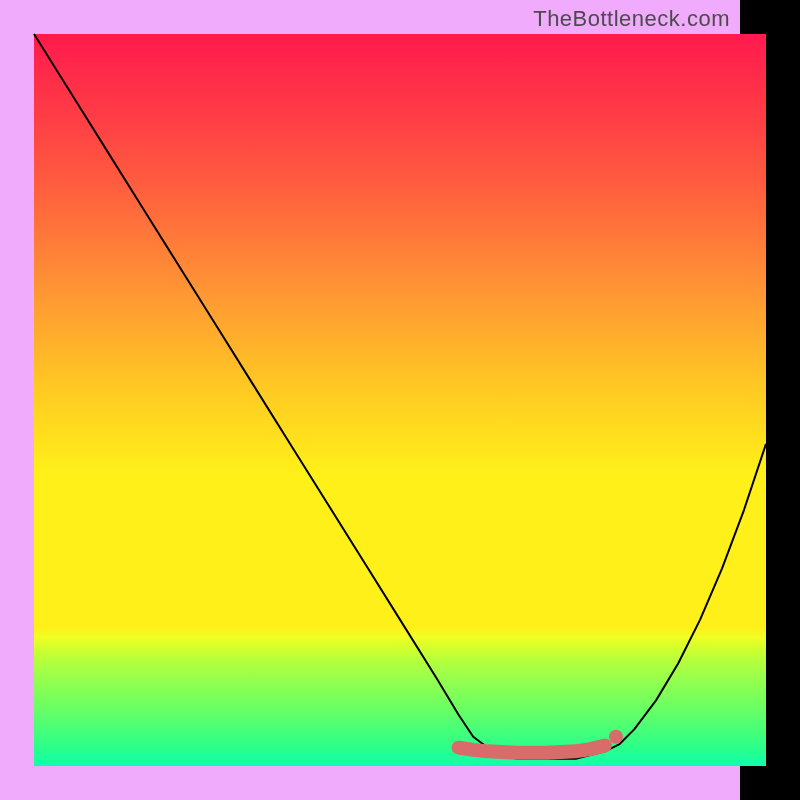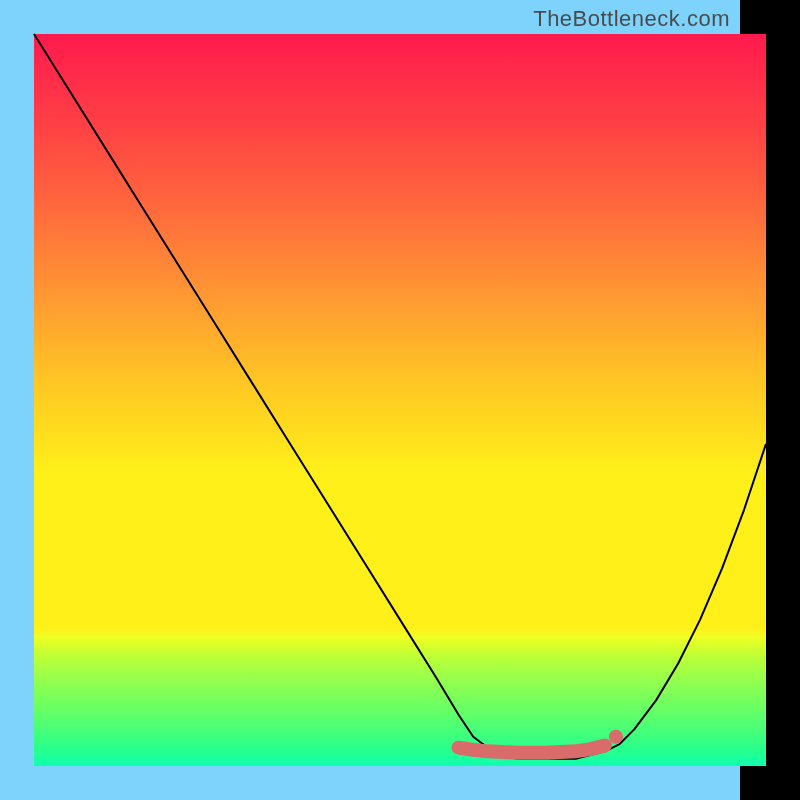--- a/index.html
+++ b/index.html
@@ -8,21 +8,21 @@
     width: 800px;
     height: 800px;
     overflow: hidden;
     background: #000;
     font-family: Arial, Helvetica, sans-serif;
   }
   .frame {
     position: relative;
     width: 740px;
     height: 800px;
-    background: #7dd3fc;
+    background: #f0abfc;
   }
   .plot-area {
     position: absolute;
     left: 34px;
     top: 34px;
     width: 732px;
     height: 732px;
     background: linear-gradient(
       to bottom,
       #ff1a4d 0%,

